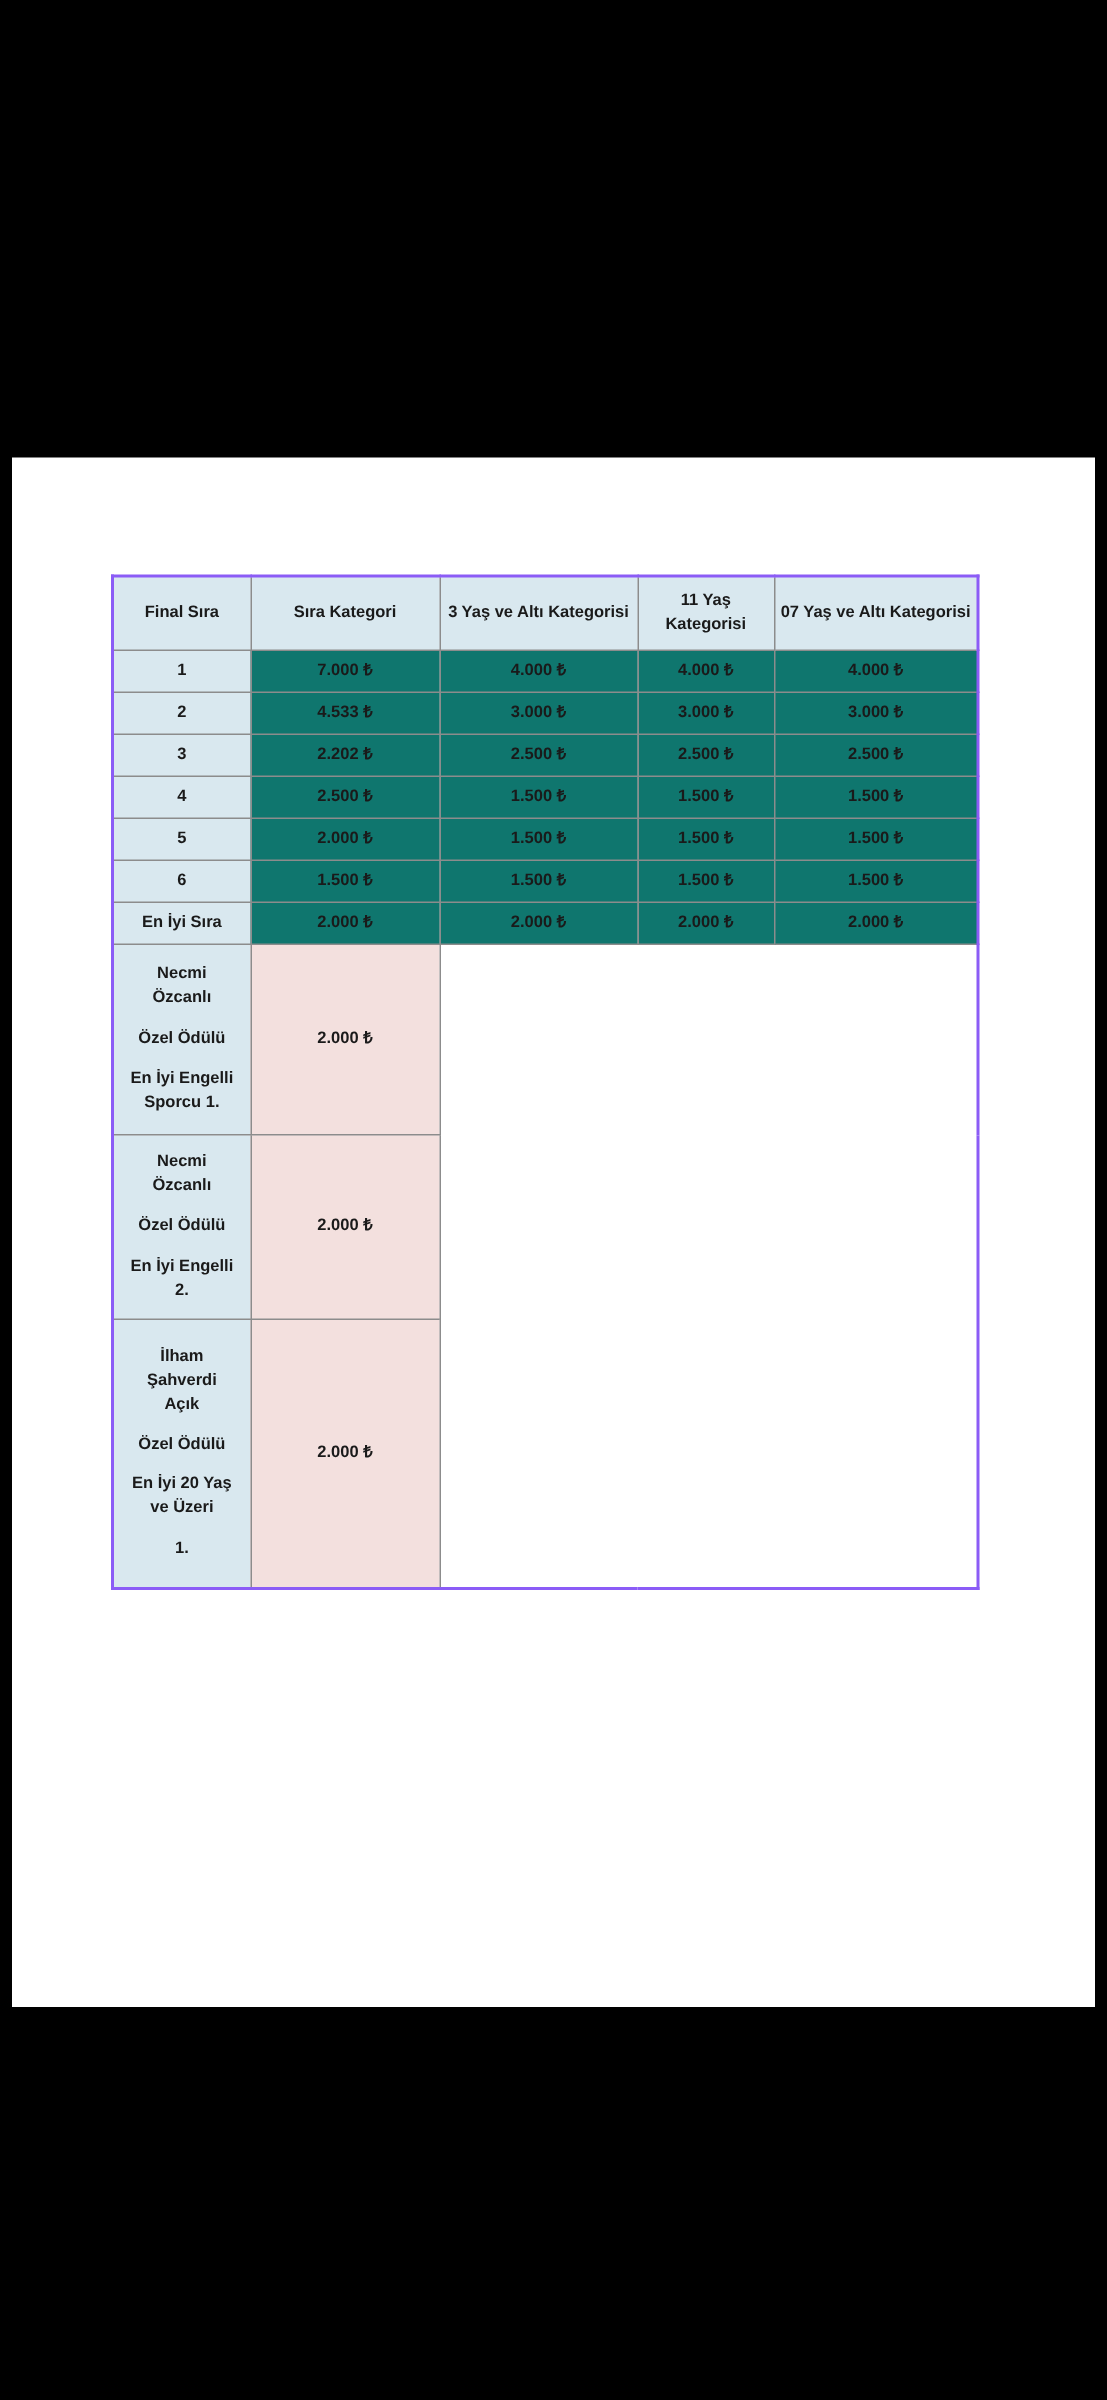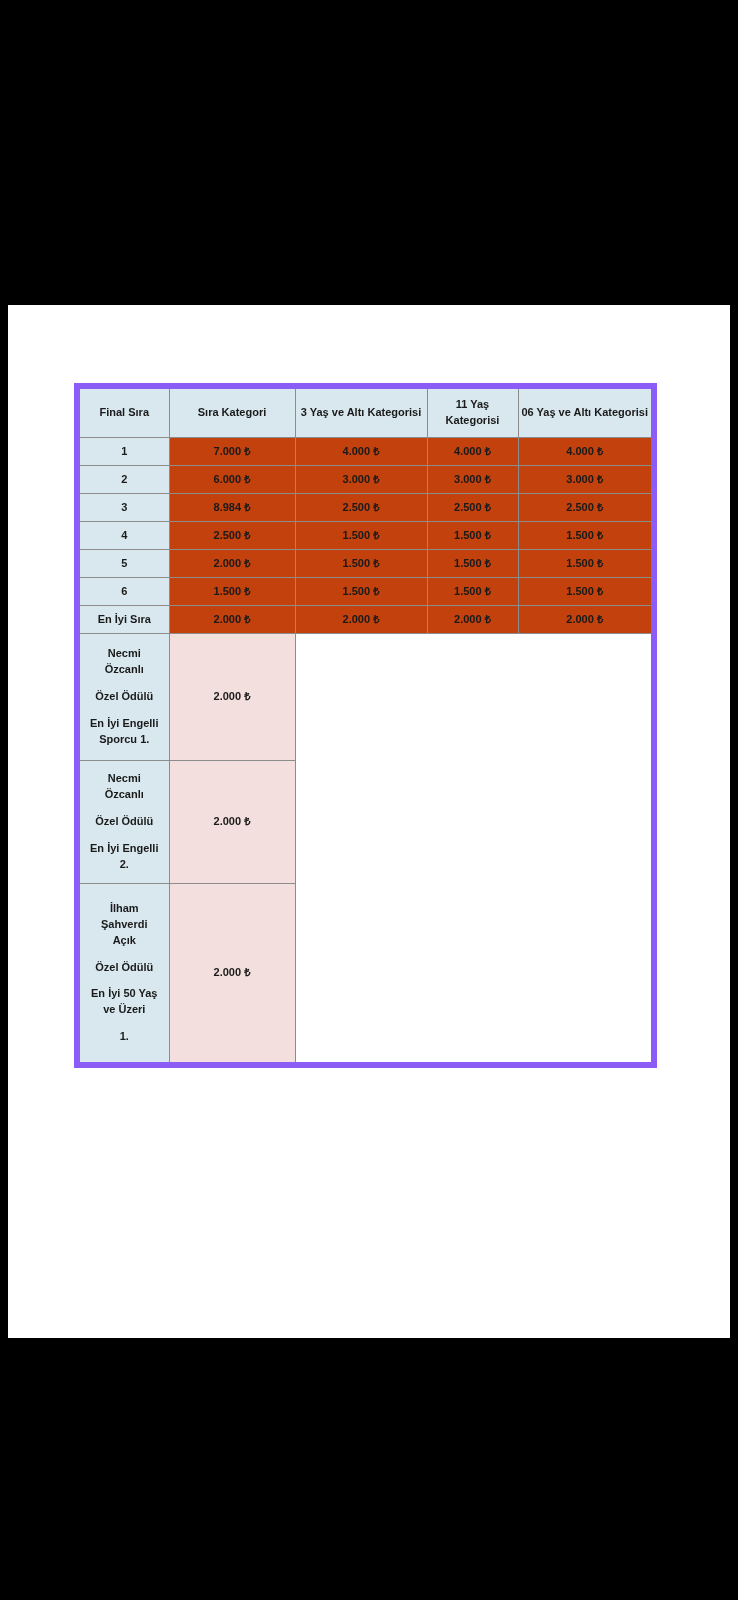--- a/index.html
+++ b/index.html
@@ -37,21 +37,21 @@
     position: absolute;
     left: 66px;
     top: 78px;
     width: 577px;
   }
 
   table.prize-table {
     border-collapse: collapse;
     table-layout: fixed;
     width: 577px;
-    border: 6px solid #8b5cf6;
+    border: 2px solid #8b5cf6;
   }
 
   table.prize-table td {
     border: 1px solid #8c8c8c;
     font-size: 11px;
     font-weight: bold;
     color: #1a1a1a;
     text-align: center;
     vertical-align: middle;
     padding: 3px 2px;
@@ -68,21 +68,21 @@
   td.head {
     background: #d9e8ef;
     height: 42px;
     font-size: 11px;
   }
   td.rank {
     background: #d9e8ef;
     height: 21px;
   }
   td.money {
-    background: #c2410c;
+    background: #0f766e;
     font-weight: normal;
     font-size: 11px;
     height: 21px;
   }
   td.award-label {
     background: #d9e8ef;
     vertical-align: top;
     padding-top: 8px;
   }
   td.award-money {
@@ -126,44 +126,44 @@
           </td>
           <td class="head">
             <span class="ln">3 Yaş ve Altı</span>
             <span class="ln">Kategorisi</span>
           </td>
           <td class="head">
             <span class="ln">11 Yaş</span>
             <span class="ln">Kategorisi</span>
           </td>
           <td class="head">
-            <span class="ln">06 Yaş ve Altı</span>
+            <span class="ln">07 Yaş ve Altı</span>
             <span class="ln">Kategorisi</span>
           </td>
         </tr>
 
         <tr>
           <td class="rank">1</td>
           <td class="money">7.000 ₺</td>
           <td class="money">4.000 ₺</td>
           <td class="money">4.000 ₺</td>
           <td class="money">4.000 ₺</td>
         </tr>
 
         <tr>
           <td class="rank">2</td>
-          <td class="money">6.000 ₺</td>
+          <td class="money">4.533 ₺</td>
           <td class="money">3.000 ₺</td>
           <td class="money">3.000 ₺</td>
           <td class="money">3.000 ₺</td>
         </tr>
 
         <tr>
           <td class="rank">3</td>
-          <td class="money">8.984 ₺</td>
+          <td class="money">2.202 ₺</td>
           <td class="money">2.500 ₺</td>
           <td class="money">2.500 ₺</td>
           <td class="money">2.500 ₺</td>
         </tr>
 
         <tr>
           <td class="rank">4</td>
           <td class="money">2.500 ₺</td>
           <td class="money">1.500 ₺</td>
           <td class="money">1.500 ₺</td>
@@ -222,21 +222,21 @@
         </tr>
 
         <tr>
           <td class="award-label" style="height:172px;">
             <span class="ln">İlham</span>
             <span class="ln">Şahverdi</span>
             <span class="ln">Açık</span>
             <span class="gap"></span>
             <span class="ln">Özel Ödülü</span>
             <span class="gap"></span>
-            <span class="ln">En İyi 50 Yaş</span>
+            <span class="ln">En İyi 20 Yaş</span>
             <span class="ln">ve Üzeri</span>
             <span class="gap"></span>
             <span class="ln">1.</span>
           </td>
           <td class="award-money">2.000 ₺</td>
         </tr>
 
       </tbody>
     </table>
   </div>

